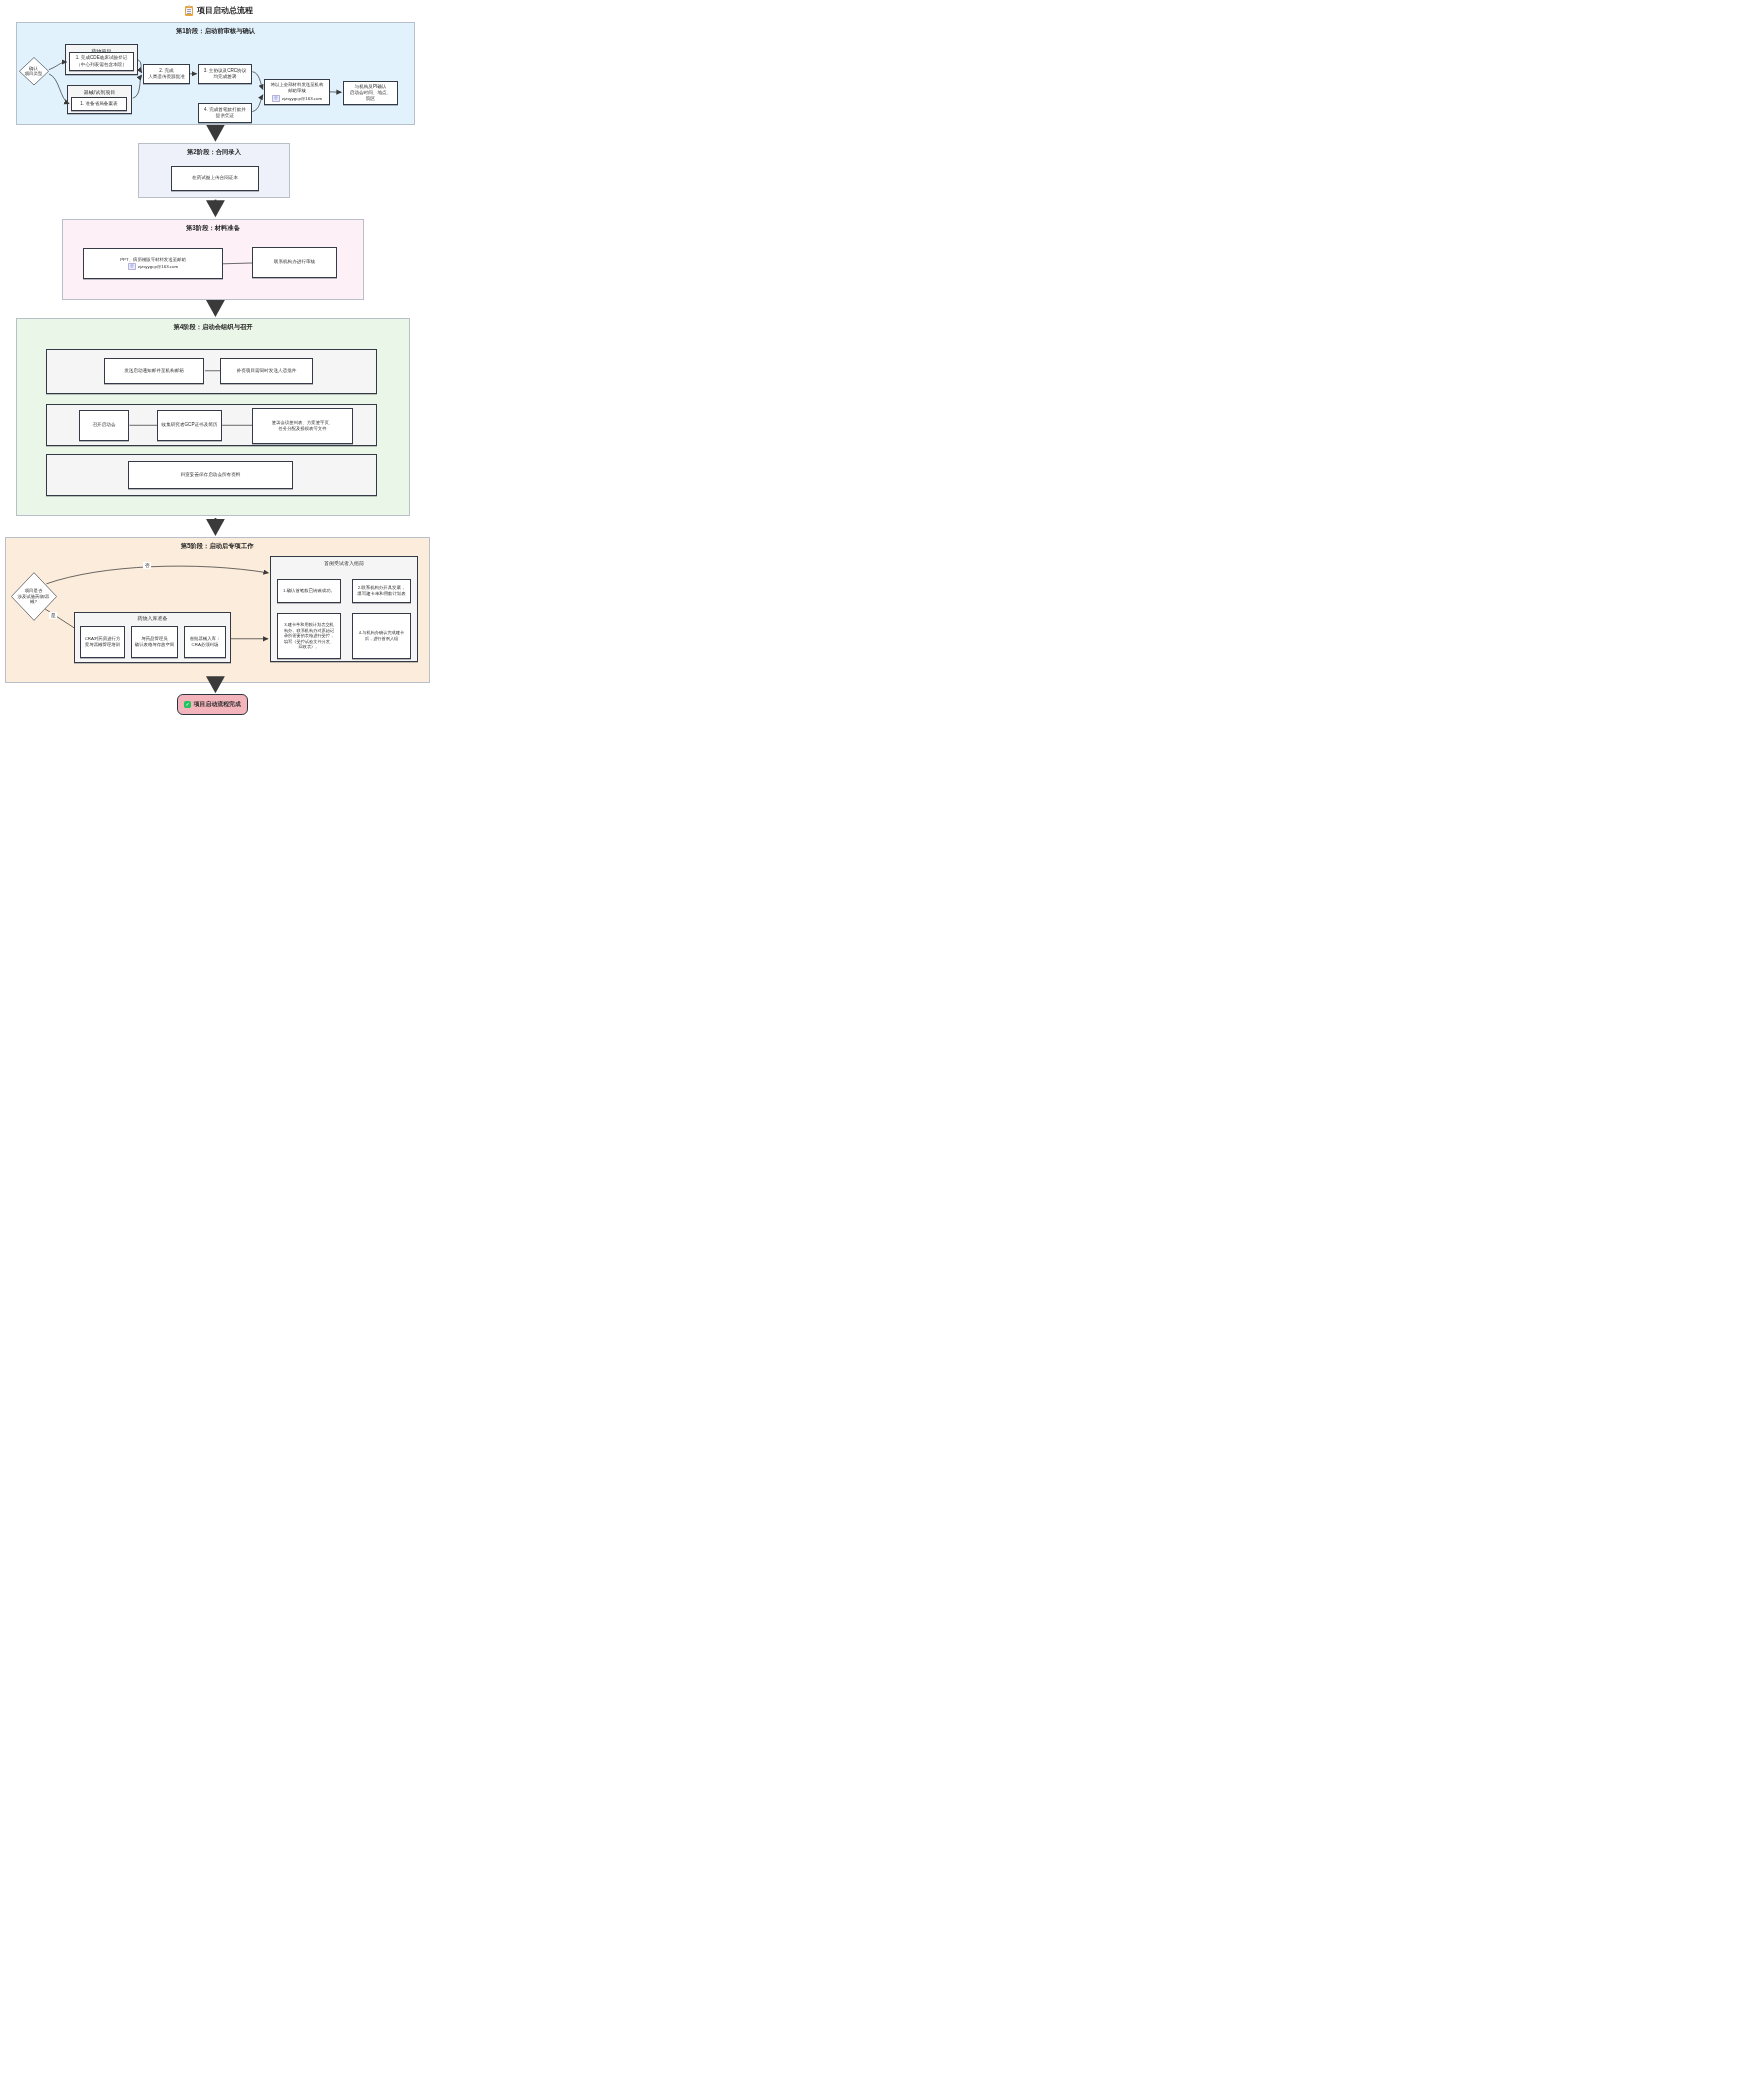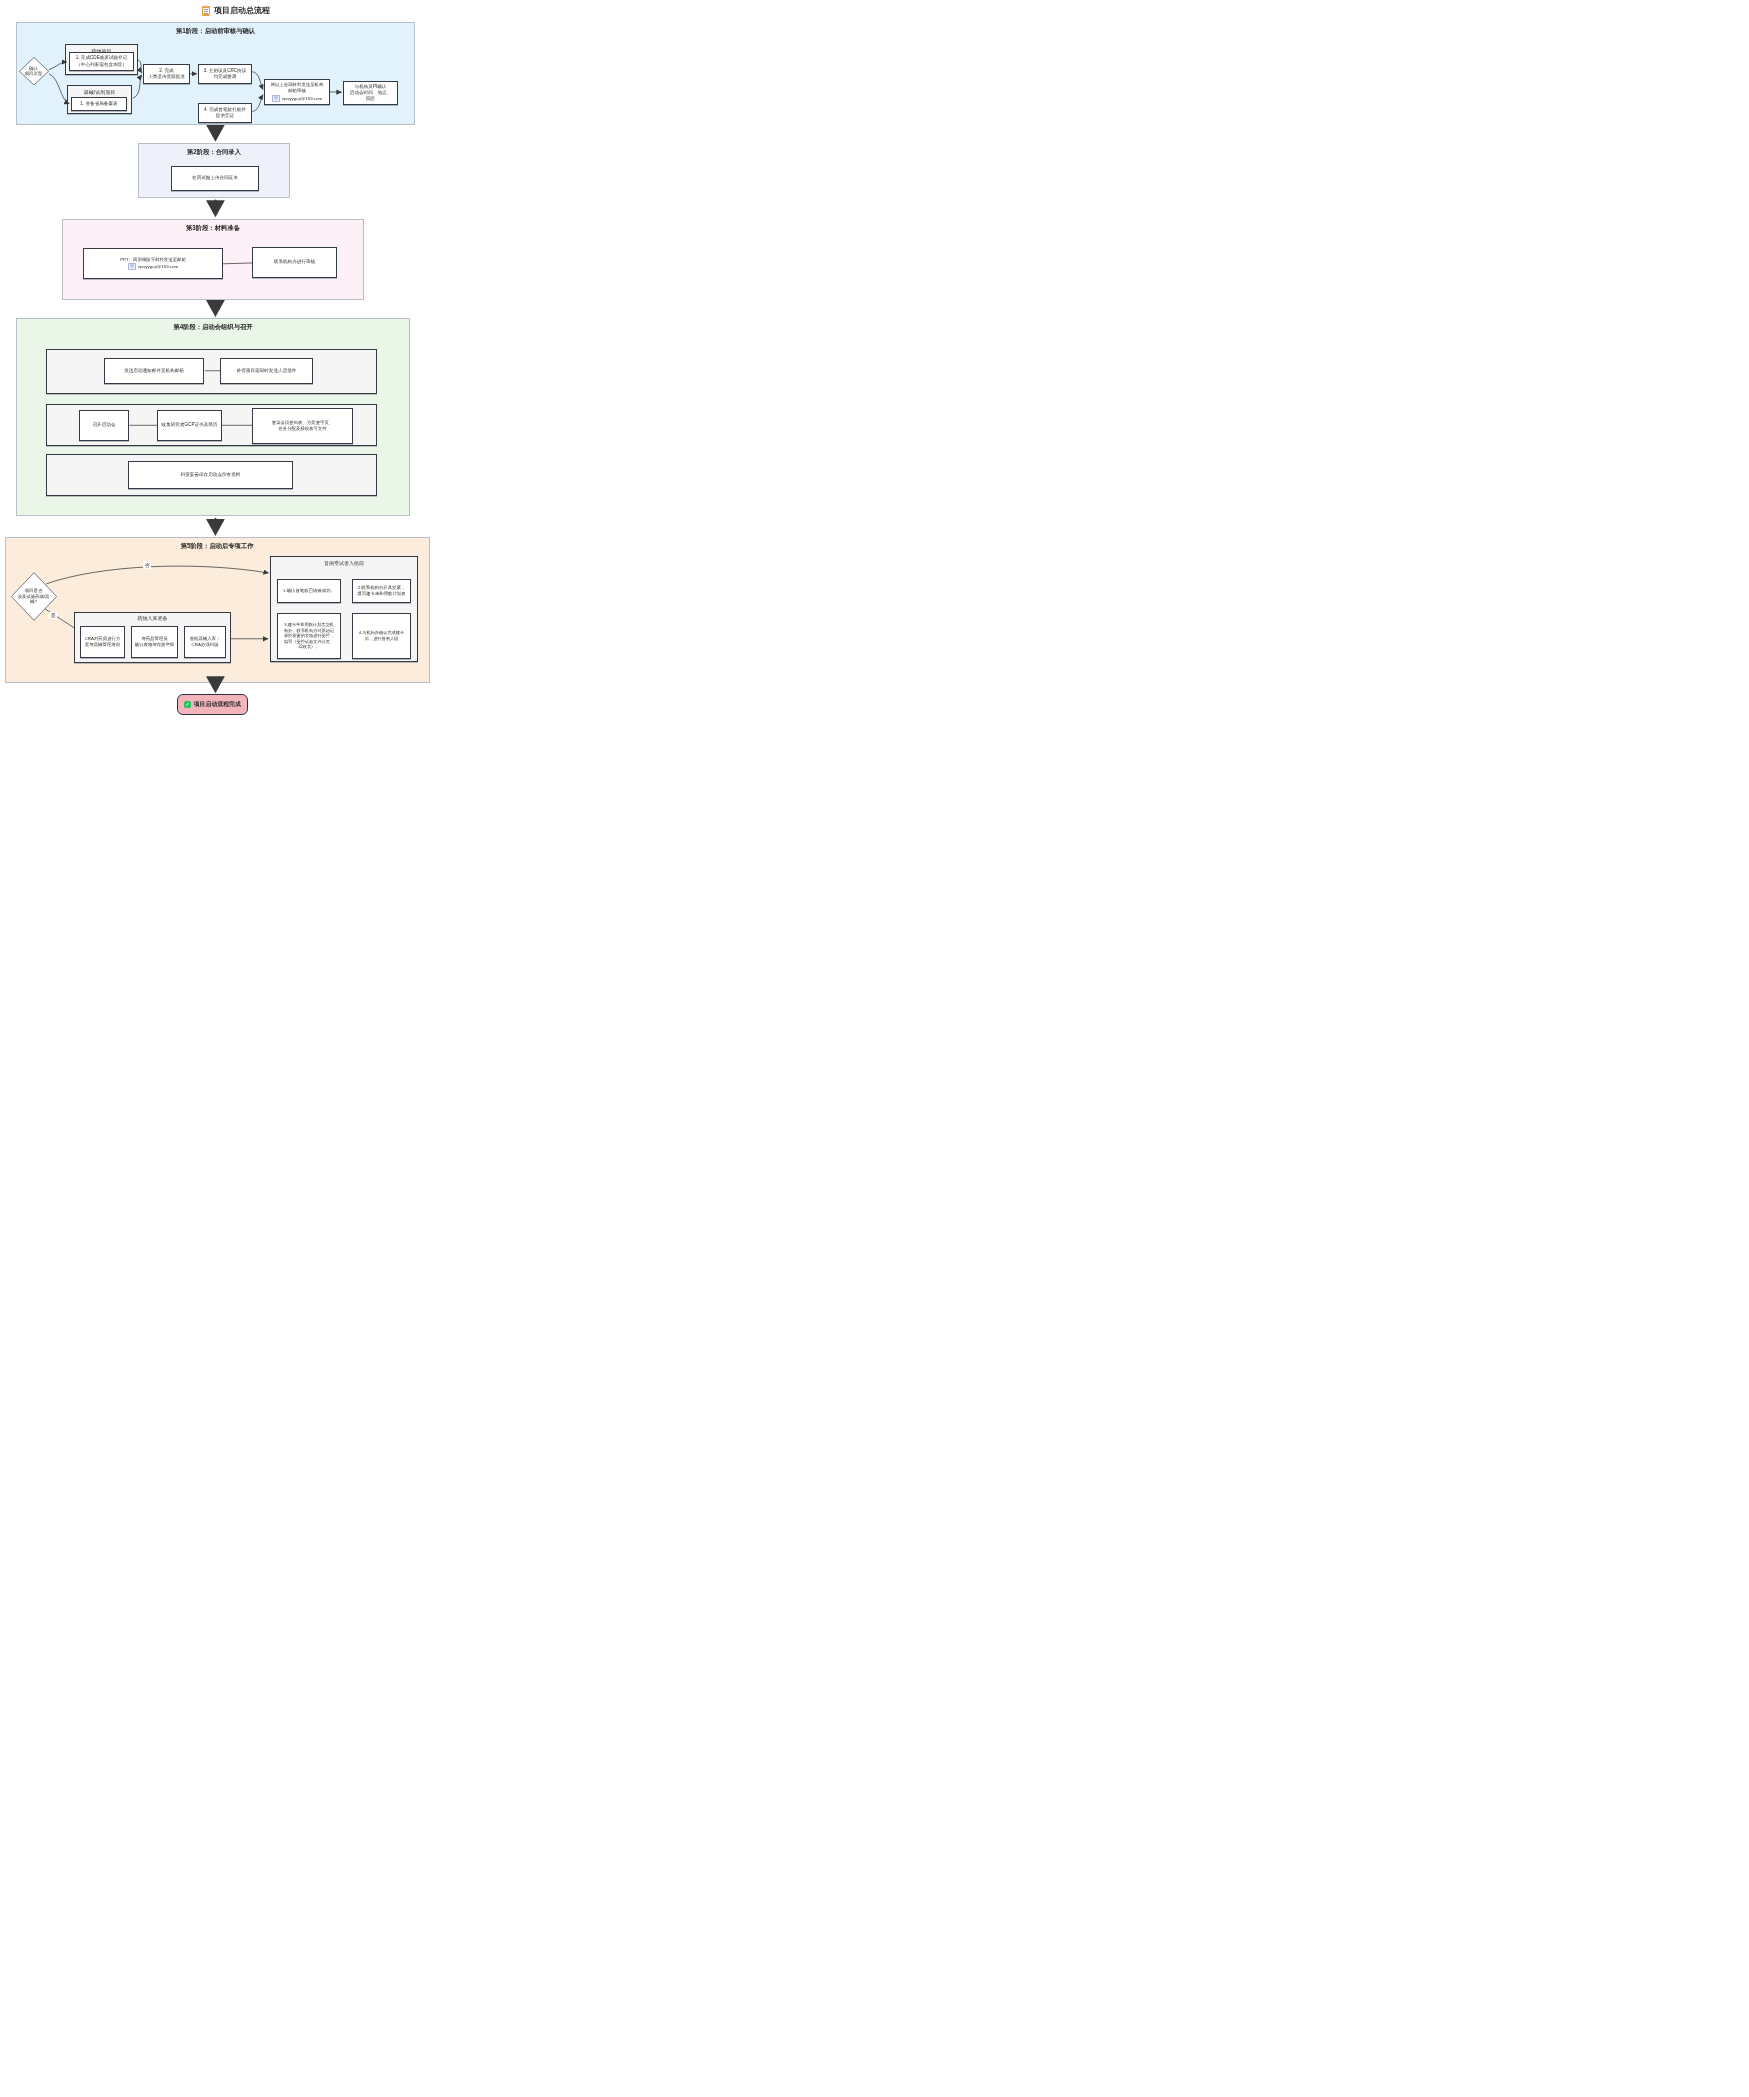--- a/index.html
+++ b/index.html
@@ -1,19 +1,19 @@
 <!DOCTYPE html>
 <html style="font-size:6.7px"><head>
 <meta charset="utf-8">
 <style>
   html,body{margin:0;padding:0;background:#ffffff;}
   .canvas{position:relative;width:438px;height:739px;background:#ffffff;
     font-family:"Liberation Sans","DejaVu Sans",sans-serif;color:#2d2d2d;overflow:hidden;}
   .titlebar{position:absolute;top:5px;left:0;width:100%;display:flex;align-items:center;
-    justify-content:center;gap:3.8px;padding-left:17px;}
+    justify-content:center;gap:3.8px;}
   .title-text{font-size:8px;font-weight:bold;color:#2b2b2b;}
   .clip-icon{position:relative;width:8px;height:10px;background:#e8a33d;border-radius:1.3px;}
   .clip-icon .paper{position:absolute;left:1.3px;right:1.3px;top:2.1px;bottom:1.3px;background:#f7f4fb;border-radius:0.4px;}
   .clip-icon .clip{position:absolute;top:-0.8px;left:2.5px;width:2.9px;height:2.5px;background:#cfcad6;border-radius:0.8px;}
   .clip-icon .l1,.clip-icon .l2,.clip-icon .l3{position:absolute;left:2.1px;right:2.1px;height:0.8px;background:#9aa0a8;}
   .clip-icon .l1{top:3.8px}.clip-icon .l2{top:5.5px}.clip-icon .l3{top:7.1px}
   .stage{position:absolute;border:0.4px solid #b9bfc9;box-sizing:border-box;}
   .stage-label{position:absolute;top:4.2px;left:0;width:100%;text-align:center;
     font-weight:bold;font-size:6.3px;color:#262626;}
   .gray{position:absolute;background:#f5f5f5;border:0.7px solid #333a45;box-sizing:border-box;

